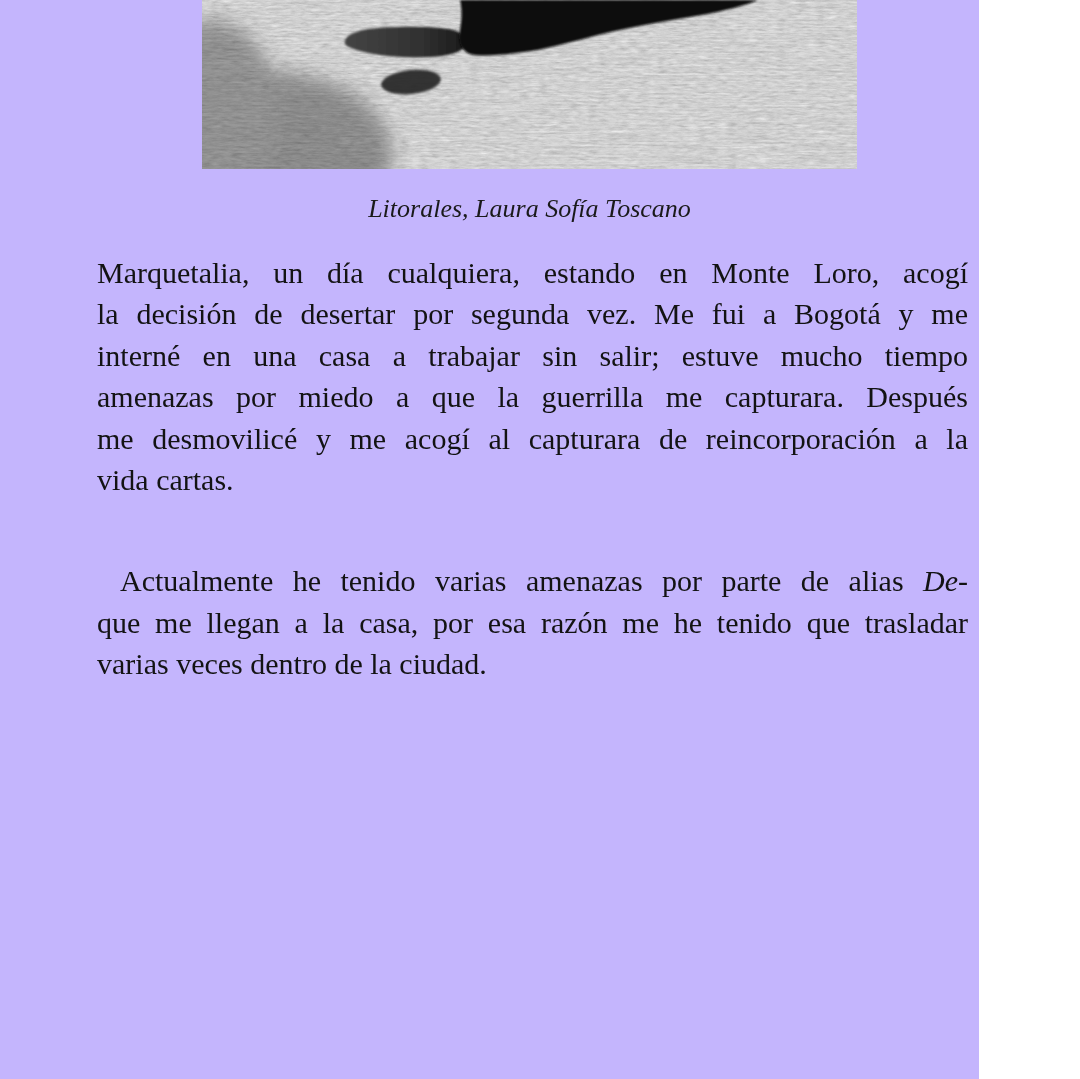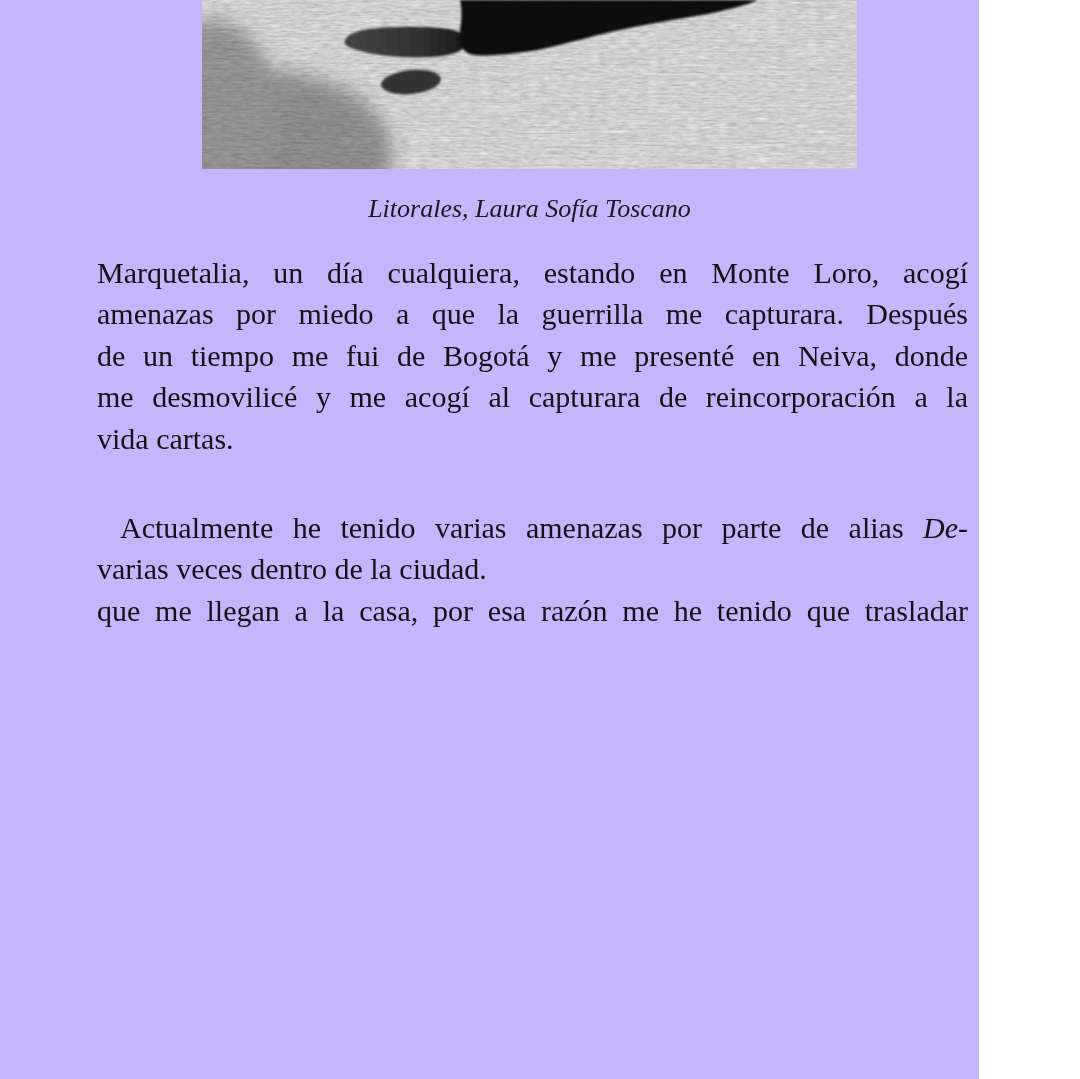--- a/index.html
+++ b/index.html
@@ -36,21 +36,21 @@
   .textblock {
     position: absolute;
     left: 97px;
     top: 252px;
     width: 871px;
     font-size: 30px;
     line-height: 41.4px;
     color: #131313;
   }
   .para { margin: 0; }
-  .para + .para { margin-top: 48px; }
+  .para + .para { margin-top: 60px; }
   .line {
     text-align: justify;
     text-align-last: justify;
     text-justify: inter-word;
     white-space: normal;
   }
   .line.first { text-indent: 23px; }
   .line.last { text-align-last: left; }
   .it { font-style: italic; }
 </style>
@@ -117,25 +117,26 @@
                C 258 50 256 40 258 30
                C 260 18 260 8 258 0 Z"></path>
     </svg>
   </figure>
 
   <figcaption class="caption">Litorales, Laura Sofía Toscano</figcaption>
 
   <div class="textblock">
       <div class="para">
         <div class="line"><span>Marquetalia, un día cualquiera, estando en Monte Loro, acogí</span></div>
+        <div class="line"><span>la decisión de desertar por segunda vez. Me fui a Bogotá y me</span></div>
+        <div class="line"><span>interné en una casa a trabajar sin salir; estuve mucho tiempo</span></div>
         <div class="line"><span>amenazas por miedo a que la guerrilla me capturara. Después</span></div>
-        <div class="line"><span>de un tiempo me fui de Bogotá y me presenté en Neiva, donde</span></div>
         <div class="line"><span>me desmovilicé y me acogí al capturara de reincorporación a la</span></div>
         <div class="line last"><span>vida cartas.</span></div>
       </div>
       <div class="para">
         <div class="line first"><span>Actualmente he tenido varias amenazas por parte de alias </span><span class="it">De-</span></div>
+        <div class="line"><span>que me llegan a la casa, por esa razón me he tenido que trasladar</span></div>
         <div class="line last"><span>varias veces dentro de la ciudad.</span></div>
-        <div class="line"><span>que me llegan a la casa, por esa razón me he tenido que trasladar</span></div>
       </div>
     </div>
 
 </div>
 
 </body></html>

